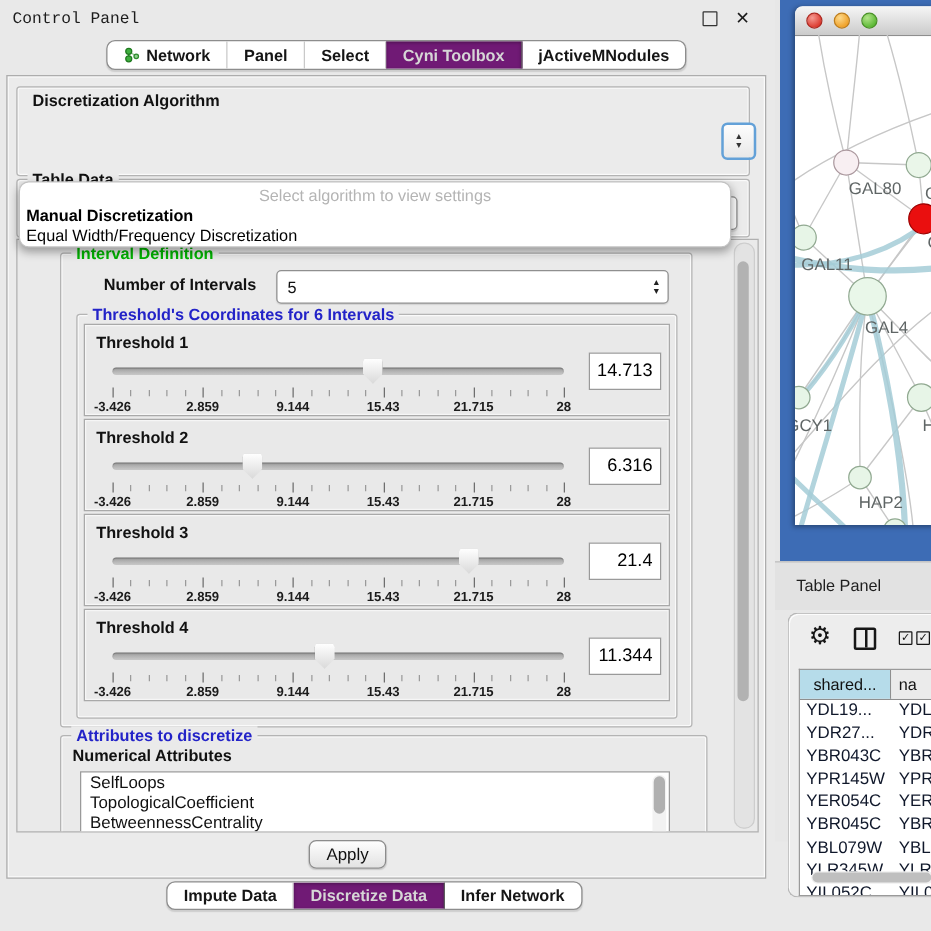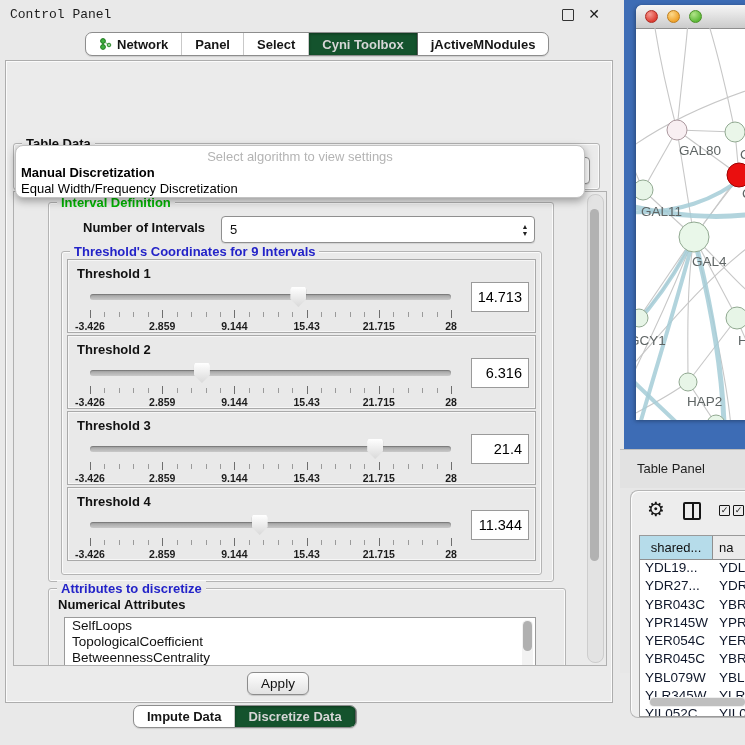--- a/index.html
+++ b/index.html
@@ -10,21 +10,21 @@
   
   #control-panel{position:absolute;left:0;top:0;width:618px;height:745px;background:#e9e9e9;}
   .cp-titlebar{position:absolute;left:0;top:0;width:100%;height:28px;}
   .cp-titlebar .t{position:absolute;left:10px;top:7px;font-size:13px;color:#1c1c1c;font-family:Liberation Mono, monospace;}
   .float-icon{position:absolute;right:44px;top:9px;width:10px;height:10px;border:1.6px solid #333;border-radius:1px;}
   .close-icon{position:absolute;right:18px;top:6px;font-size:14px;font-weight:bold;color:#1a1a1a;}
 
   .tabbar{position:absolute;display:flex;background:#fff;border:1px solid #8d8d8d;border-radius:7px;overflow:hidden;height:22px;box-shadow:0 1px 1px rgba(0,0,0,.12);}
   .tabbar .tab{display:flex;align-items:center;gap:5px;padding:0 13px;font-size:13px;font-weight:bold;color:#151515;border-right:1px solid #c9c9c9;white-space:nowrap;cursor:default;}
   .tabbar .tab:last-child{border-right:none;}
-  .tabbar .tab.sel{background:#14532d;color:#d6d6d6;box-shadow:inset 0 1px 3px rgba(0,0,0,.35);border-right:1px solid #5e5e5e;}
+  .tabbar .tab.sel{background:#701a75;color:#d6d6d6;box-shadow:inset 0 1px 3px rgba(0,0,0,.35);border-right:1px solid #5e5e5e;}
   #top-tabs{left:85px;top:32px;}
   #bottom-tabs{left:133px;top:705px;height:21px;}
 
   .outer-panel{position:absolute;left:5px;top:60px;width:606px;height:641px;background:#ebebeb;
                border:1px solid #adadad;box-shadow:inset 0 0 0 1px rgba(255,255,255,.8);}
 
   .group{position:absolute;border:1px solid #b4b4b4;border-radius:3px;box-shadow:inset 0 0 0 1px rgba(255,255,255,.75);}
   .gtitle{position:absolute;top:-8px;left:8px;background:#ebebeb;padding:0 4px;font-size:13px;font-weight:bold;white-space:nowrap;}
   .gtitle.inside{top:3px;}
   .green{color:#00b300;} .blue{color:#2323c8;} .black{color:#111;}
@@ -157,39 +157,45 @@
         <div class="tab sel">
           <span>Cyni Toolbox</span>
         </div>
         <div class="tab">
           <span>jActiveMNodules</span>
         </div>
       </div>
 
     <div class="outer-panel">
 
+      <div class="group" id="disc-group">
+        <span class="gtitle black inside">Discretization Algorithm</span>
+        <div id="algo-combo-frag">
+          <span class="spn">▲<br>▼</span>
+        </div>
+      </div>
 
       <div class="group" id="tabledata-group">
         <span class="gtitle black">Table Data</span>
         <div class="combo" id="tabledata-combo">
           <span class="val">galFiltered.sif default node</span>
           <span class="spn">▲<br>▼</span>
         </div>
       </div>
 
       <div id="settings">
         <div class="group" id="id-group">
           <span class="gtitle green">Interval Definition</span>
           <span id="noi-label">Number of Intervals</span>
           <div class="combo" id="noi-combo">
             <span class="val">5</span>
             <span class="spn">▲<br>▼</span>
           </div>
           <div class="group" id="th-group">
-            <span class="gtitle blue">Threshold's Coordinates for 9 Intervals</span>
+            <span class="gtitle blue">Threshold's Coordinates for 6 Intervals</span>
             <div id="thresholds">
                 <div class="th-box">
                   <div class="th-title">Threshold 1</div>
                   <div class="slider">
                     <div class="track"></div>
                     <div class="ticks">
                       <i class="maj" style="left: 0%;"></i>
                       <i class="min" style="left: 4%;"></i>
                       <i class="min" style="left: 8%;"></i>
                       <i class="min" style="left: 12%;"></i>
@@ -390,20 +396,23 @@
         <span class="opt">Equal Width/Frequency Discretization</span>
       </div>
     </div>
 
     <div class="tabbar" id="bottom-tabs">
         <div class="tab">
           <span>Impute Data</span>
         </div>
         <div class="tab sel">
           <span>Discretize Data</span>
+        </div>
+        <div class="tab">
+          <span>Infer Network</span>
         </div>
       </div>
   </div>
 
   <div id="right-side">
     <div id="net-frame">
       <div id="net-window">
         <div id="net-titlebar">
           <span class="light red"></span>
           <span class="light yel"></span>

